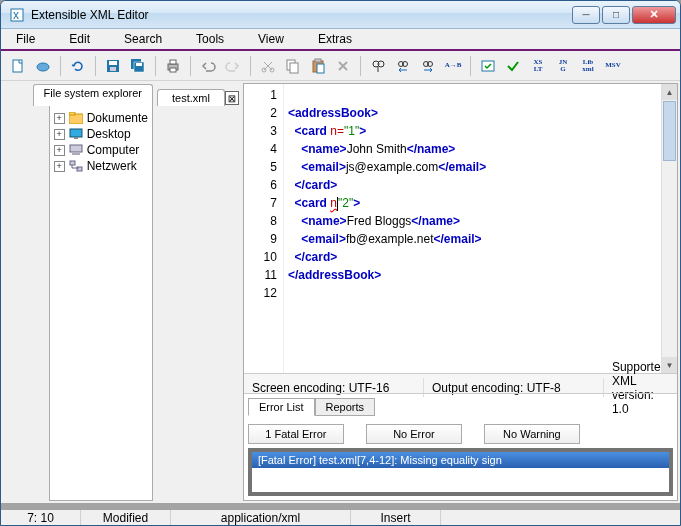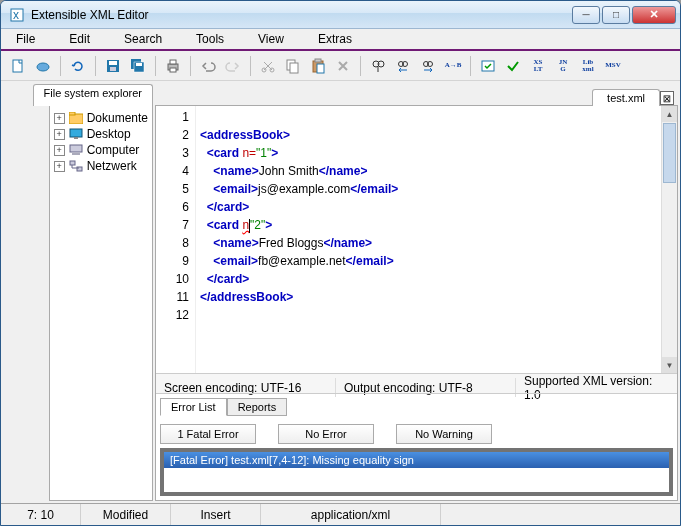--- a/index.html
+++ b/index.html
@@ -19,21 +19,21 @@
 .toolbar { height: 30px; background: #f0f0f0; display: flex; align-items: center; padding: 0 6px; gap: 3px; border-bottom: 1px solid #d4d4d4; }
 .tb-btn { width: 22px; height: 22px; display: flex; align-items: center; justify-content: center; cursor: pointer; border: 1px solid transparent; }
 .tb-sep { width: 1px; height: 20px; background: #c0c0c0; margin: 0 3px; }
 .main { flex: 1; display: flex; min-height: 0; background: #f0f0f0; padding: 2px; gap: 2px; }
 .sidebar { width: 150px; display: flex; flex-direction: column; align-items: flex-end; }
 .tab-strip { height: 22px; display: flex; }
 .tab { background: #fff; border: 1px solid #aaa; border-bottom: none; border-radius: 3px 3px 0 0; padding: 2px 10px; font-size: 11px; cursor: pointer; position: relative; top: 1px; z-index: 2; }
 .sidebar-body { flex: 1; background: #fff; border: 1px solid #aaa; padding: 4px 2px; overflow: auto; }
 .tree-item { display: flex; align-items: center; gap: 4px; padding: 1px 2px; font-size: 11px; cursor: pointer; }
 .expander { width: 11px; height: 11px; border: 1px solid #888; display: flex; align-items: center; justify-content: center; font-size: 9px; line-height: 1; color: #333; background: #fff; }
-.editor-area { flex: 1; display: flex; flex-direction: column; min-width: 0; align-items: flex-end; }
+.editor-area { flex: 1; display: flex; flex-direction: row; min-width: 0; }
 .editor-tabs { height: 22px; display: flex; align-items: flex-end; padding-left: 2px; }
 .editor-tab { background: #fff; border: 1px solid #aaa; border-bottom: none; border-radius: 3px 3px 0 0; padding: 2px 14px; font-size: 11px; cursor: pointer; position: relative; top: 1px; z-index: 2; }
 .editor-tabs .close-all { margin-left: auto; margin-right: 4px; width: 14px; height: 14px; border: 1px solid #666; display: flex; align-items: center; justify-content: center; font-size: 10px; cursor: pointer; background: #fff; }
 .editor-body { flex: 1; background: #fff; border: 1px solid #aaa; display: flex; flex-direction: column; min-height: 0; }
 .code-area { flex: 1; display: flex; min-height: 0; position: relative; }
 .gutter { width: 40px; background: #fff; border-right: 1px solid #eee; text-align: right; padding: 2px 6px 2px 2px; font-family: "Courier New", monospace; font-size: 13px; color: #000; }
 .gutter div { line-height: 18px; }
 .code { flex: 1; padding: 2px 4px; font-family: "Courier New", monospace; font-size: 13px; color: #000; white-space: pre; overflow: hidden; }
 .code div { line-height: 18px; }
 .tag { color: #0000c0; font-weight: bold; }
@@ -51,21 +51,21 @@
 .info-cell:last-child { border-right: none; flex: 1; }
 .bottom-panel { border-top: 1px solid #ccc; padding: 4px; display: flex; flex-direction: column; gap: 4px; }
 .bp-tabs { display: flex; gap: 0; }
 .bp-tab { border: 1px solid #aaa; padding: 2px 10px; font-size: 11px; background: #fff; cursor: pointer; }
 .bp-tab.active { border-bottom-color: #fff; position: relative; z-index: 2; }
 .bp-tab.inactive { background: #eee; }
 .bp-buttons { display: flex; gap: 22px; margin-top: 4px; }
 .bp-btn { border: 1px solid #aaa; background: linear-gradient(#fff,#eee); padding: 3px 0; font-size: 11px; width: 96px; text-align: center; cursor: pointer; }
 .error-list { border: 4px solid #737373; height: 48px; overflow: auto; }
 .error-row { background: linear-gradient(#4a90e2,#2a60b0); color: #fff; font-size: 11px; padding: 2px 6px; cursor: pointer; }
-.statusbar { height: 22px; background: #f0f0f0; border-top: 1px solid #a3a3a3; display: flex; align-items: center; font-size: 11px; }
+.statusbar { height: 22px; background: #f0f0f0; border-top: 7px solid #a3a3a3; display: flex; align-items: center; font-size: 11px; }
 .status-cell { padding: 0 18px; border-right: 1px solid #d0d0d0; height: 100%; display: flex; align-items: center; }
 .status-cell:last-child { border-right: none; flex: 1; }
 svg { display: block; }
 .tb-label { font-family: Tahoma; font-size: 7px; font-weight: bold; color: #1040a0; text-align: center; line-height: 1; }
 </style>
 </head>
 <body>
 
 <div class="window">
 
@@ -334,18 +334,18 @@
         </div>
 
       </div>
     </div>
 
   </div>
 
   <div class="statusbar">
     <div class="status-cell" style="width:80px;justify-content:center">7: 10</div>
     <div class="status-cell" style="width:90px;justify-content:center">Modified</div>
+    <div class="status-cell" style="justify-content:center;width:180px">application/xml</div>
     <div class="status-cell" style="width:90px;justify-content:center">Insert</div>
-    <div class="status-cell" style="justify-content:center;width:180px">application/xml</div>
     <div class="status-cell"></div>
   </div>
 
 </div>
 
 </body></html>

